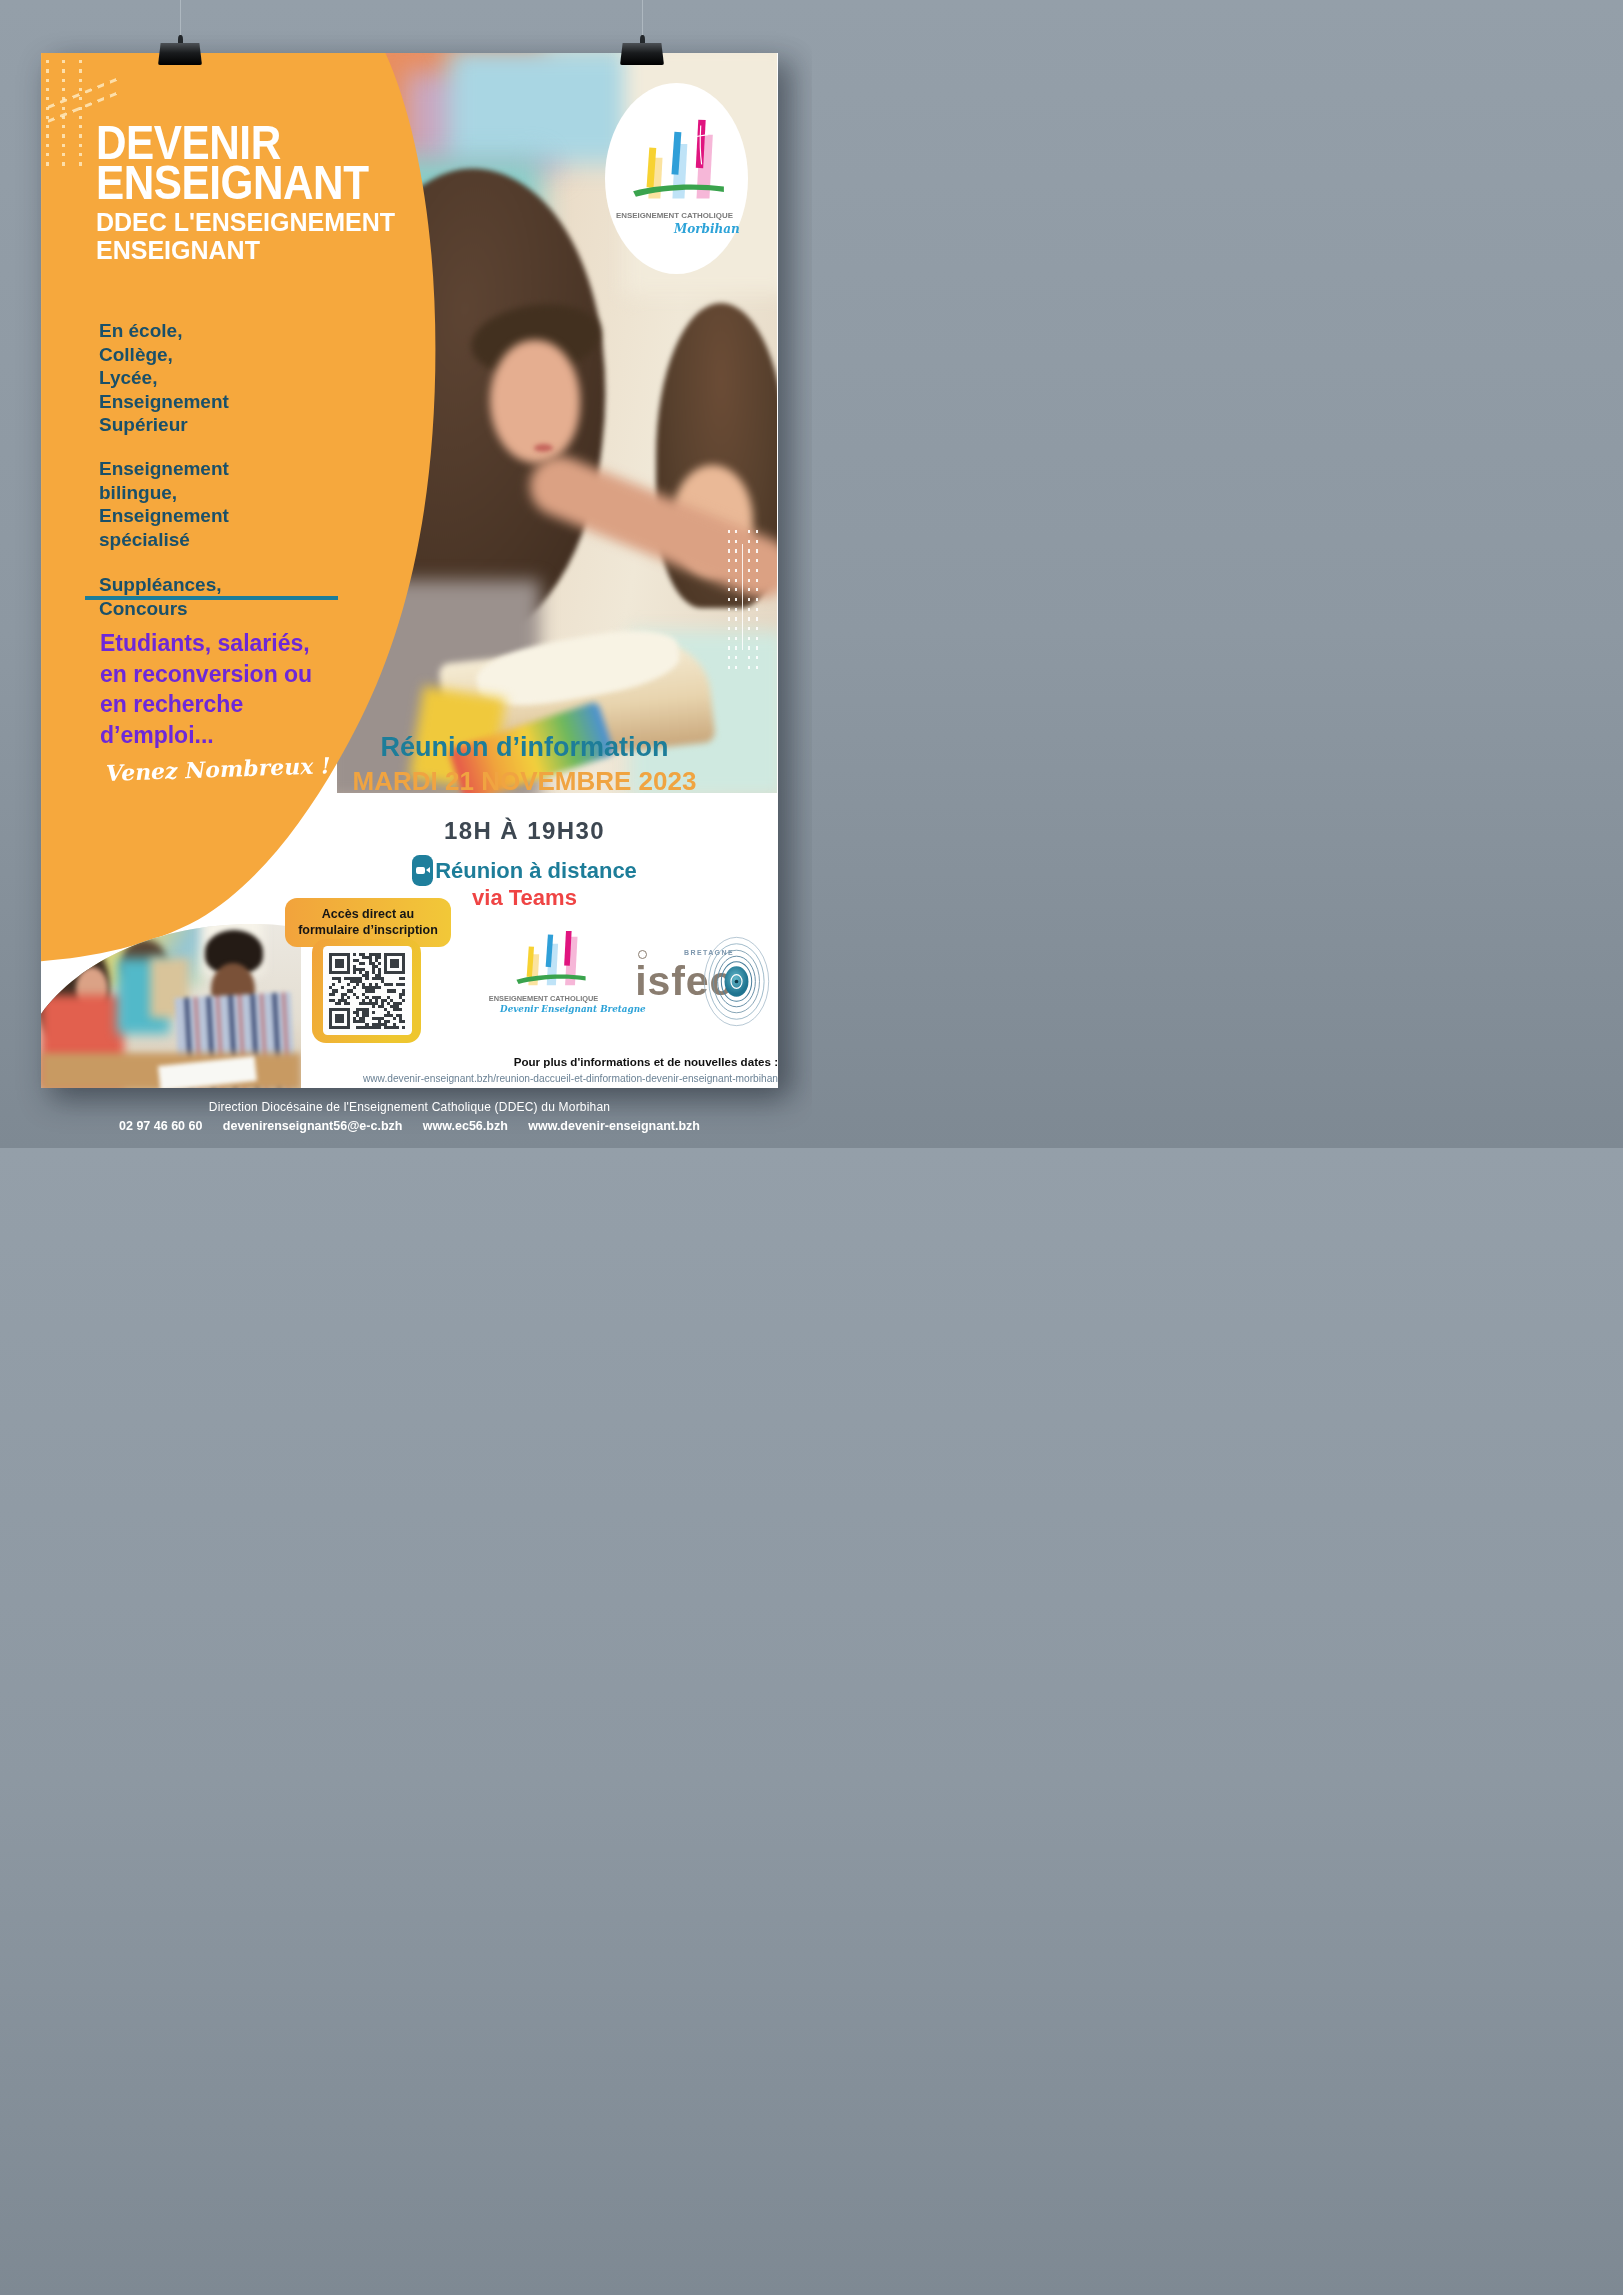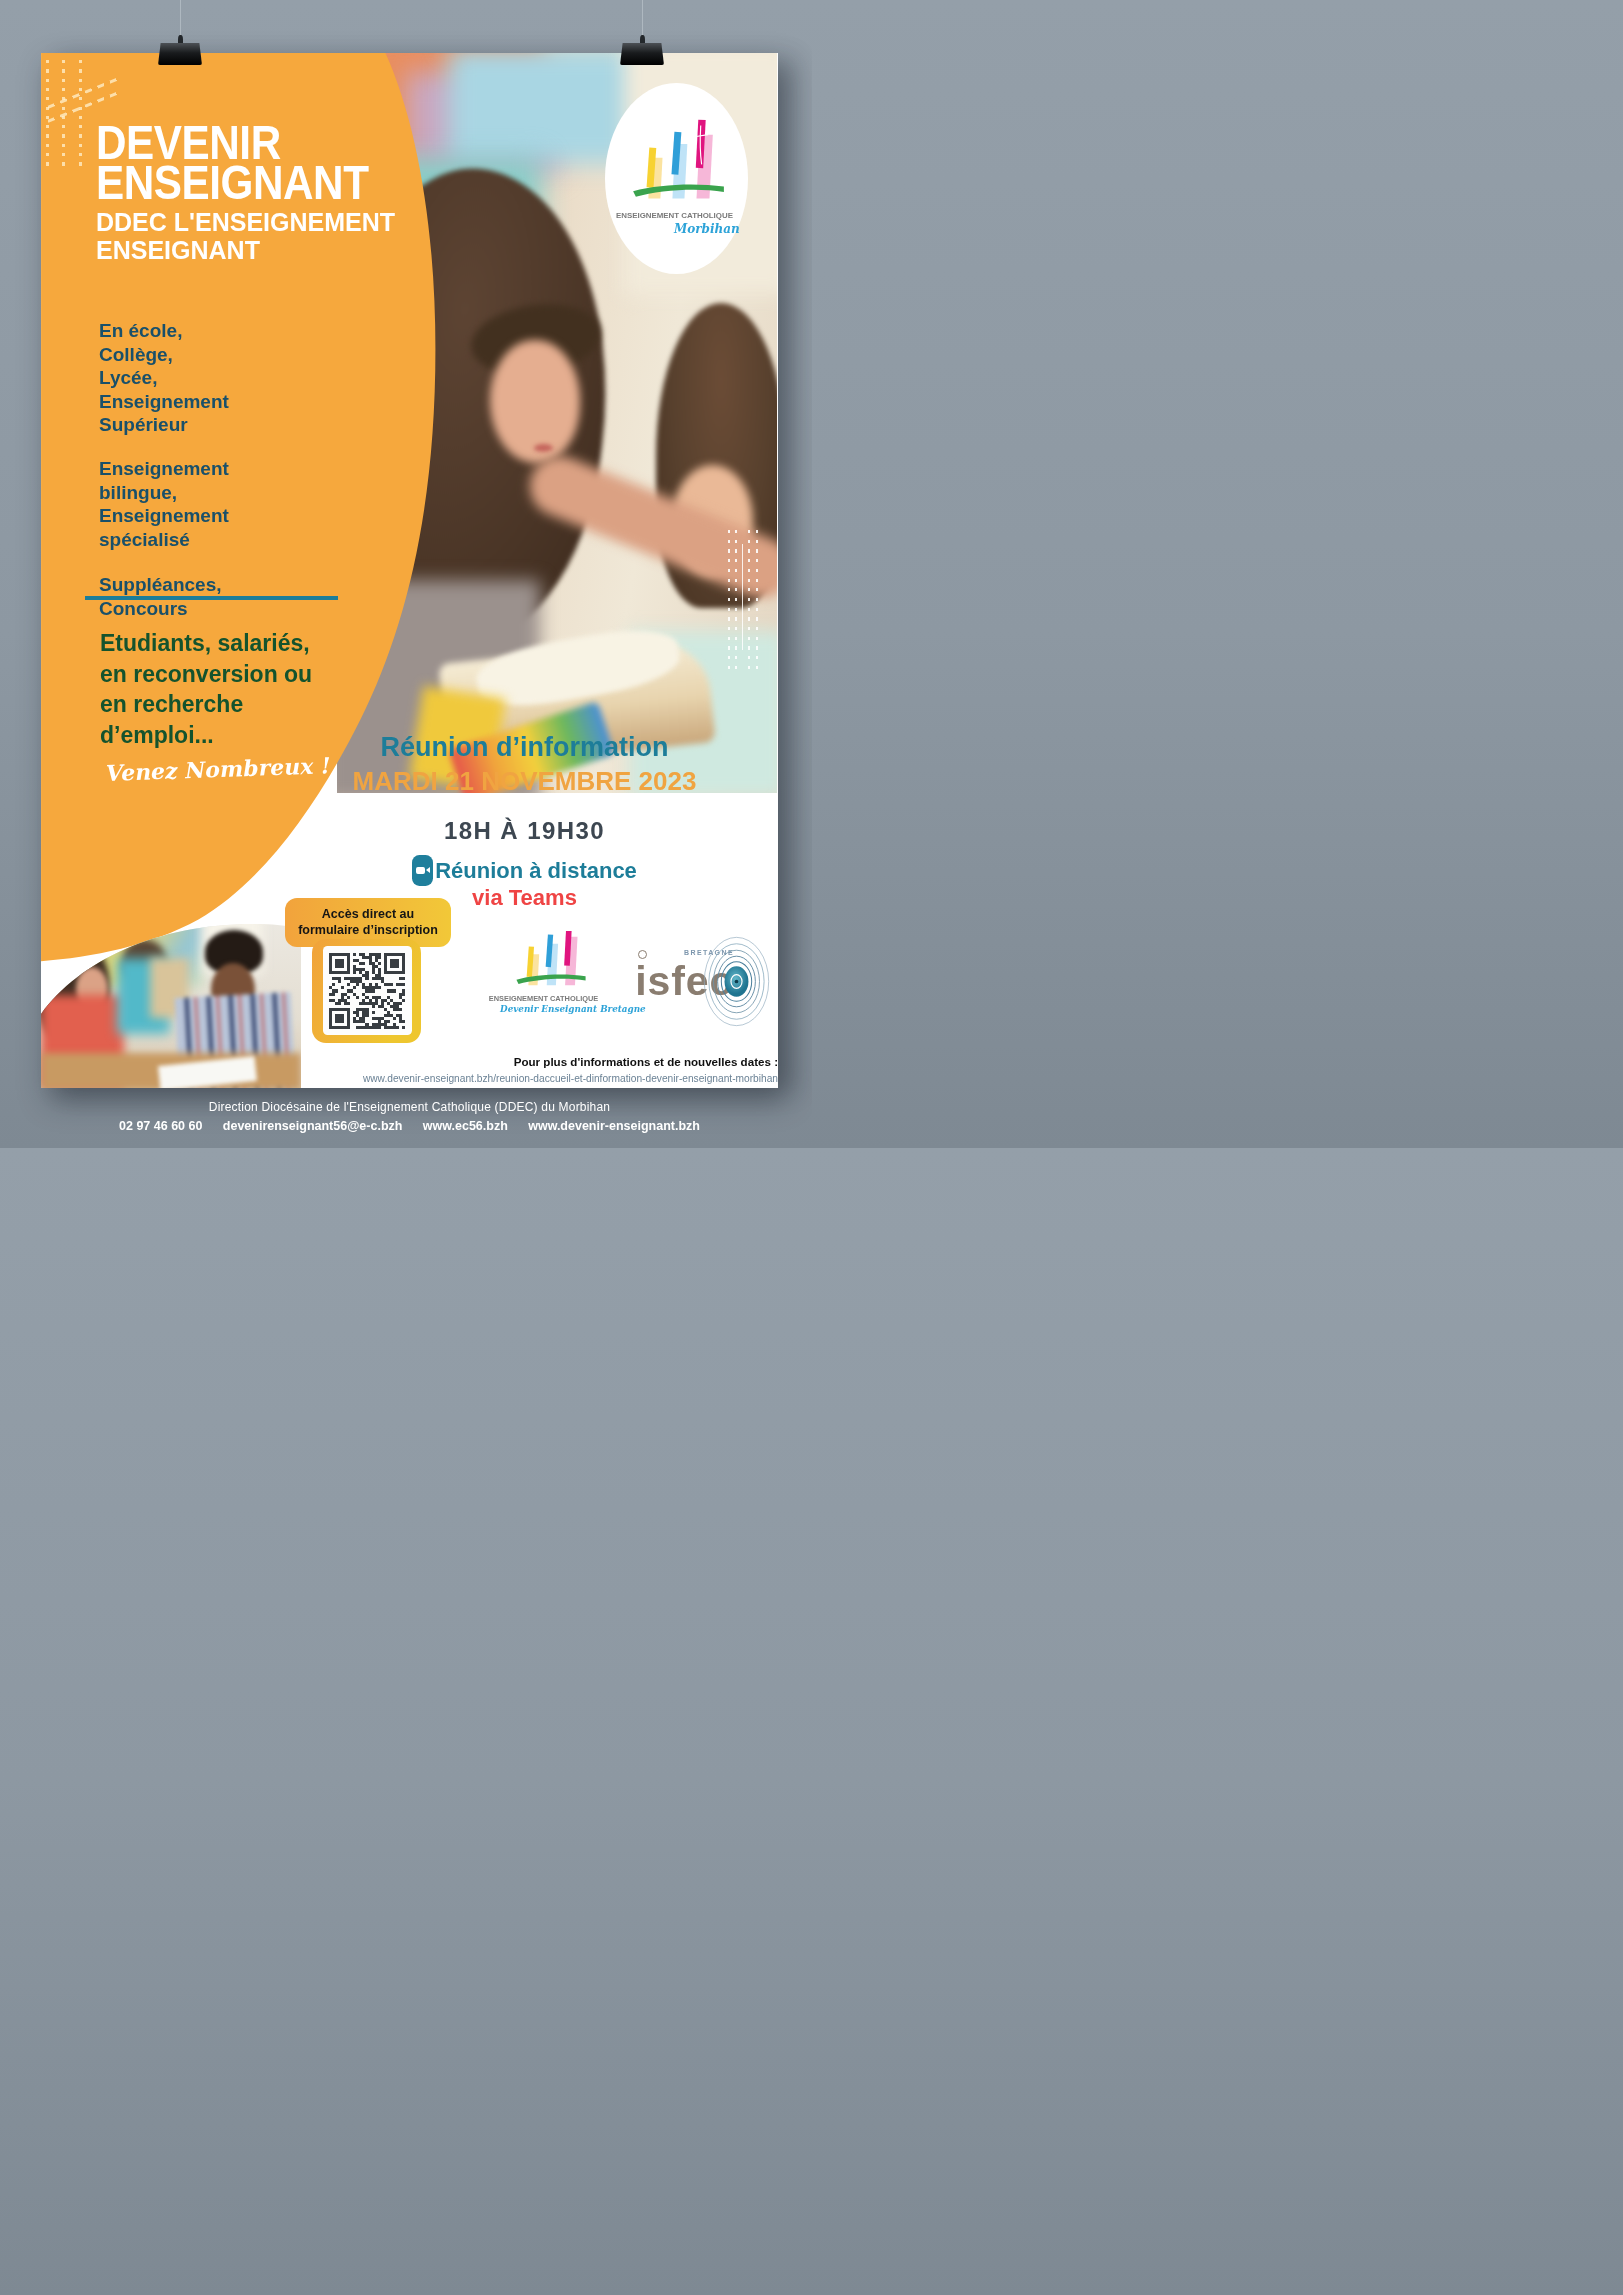--- a/index.html
+++ b/index.html
@@ -52,21 +52,21 @@
     background:repeating-linear-gradient(90deg,rgba(255,241,206,.75) 0 7px,transparent 7px 13.4px);}
   
   .left-col{position:absolute;left:0;top:0;z-index:8;color:#fff;}
   .title{position:absolute;left:55px;top:70px;font-size:48px;line-height:40px;font-weight:700;letter-spacing:-0.5px;transform:scaleX(.88);transform-origin:left top;white-space:nowrap;}
   .subtitle{position:absolute;left:55px;top:155px;font-size:25px;line-height:28px;font-weight:700;letter-spacing:0;white-space:nowrap;}
   .lists{position:absolute;left:58px;top:266px;color:#19506a;font-weight:700;font-size:19px;line-height:23.6px;}
   .lists ul{list-style:none;margin:0;padding:0;}
   .lists .g2{margin-top:20px;}
   .lists .g3{margin-top:22px;}
   .divider{position:absolute;left:44px;top:543px;width:253px;height:4.2px;background:#1c7d99;z-index:8;}
-  .para{position:absolute;left:59px;top:575px;font-size:23px;line-height:30.5px;font-weight:700;color:#14532d;z-index:8;white-space:nowrap;}
+  .para{position:absolute;left:59px;top:575px;font-size:23px;line-height:30.5px;font-weight:700;color:#6d28d9;z-index:8;white-space:nowrap;}
   .script{position:absolute;left:65px;top:703px;font-size:22px;color:#fff;z-index:8;font-family:"DejaVu Serif",serif;font-style:italic;font-weight:600;transform:rotate(-2deg);white-space:nowrap;}
   
   .logo-ellipse{position:absolute;left:564px;top:30px;width:143px;height:191px;background:#fff;border-radius:50%;z-index:9;}
   .ec-logo{position:relative;width:100%;height:100%;}
   .ec-bars{position:absolute;}
   .ec-text{position:absolute;font-weight:700;color:#7a7a7a;white-space:nowrap;}
   .ec-region{position:absolute;color:#2da3d8;font-family:"DejaVu Serif",serif;font-style:italic;font-weight:600;white-space:nowrap;}
   
   .event{position:absolute;left:319px;top:0;width:329px;z-index:8;text-align:center;}
   .ev-heading{position:absolute;left:0;top:679px;width:100%;font-size:27px;font-weight:700;color:#1d7d99;white-space:nowrap;}

